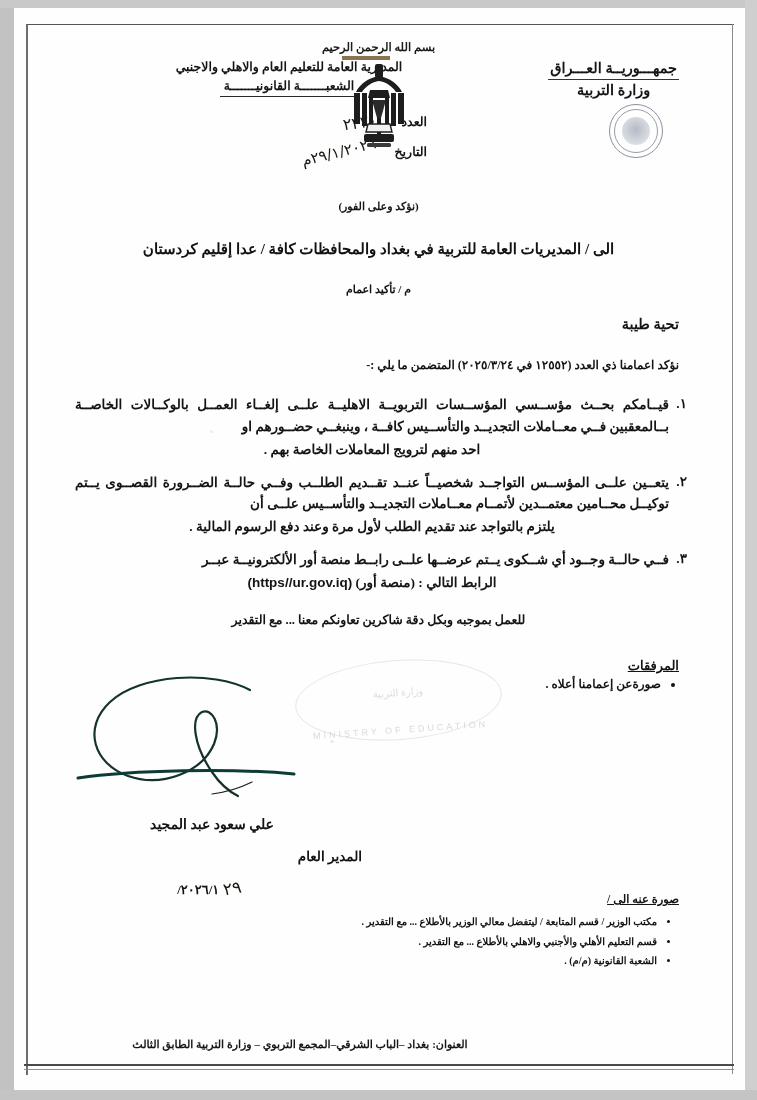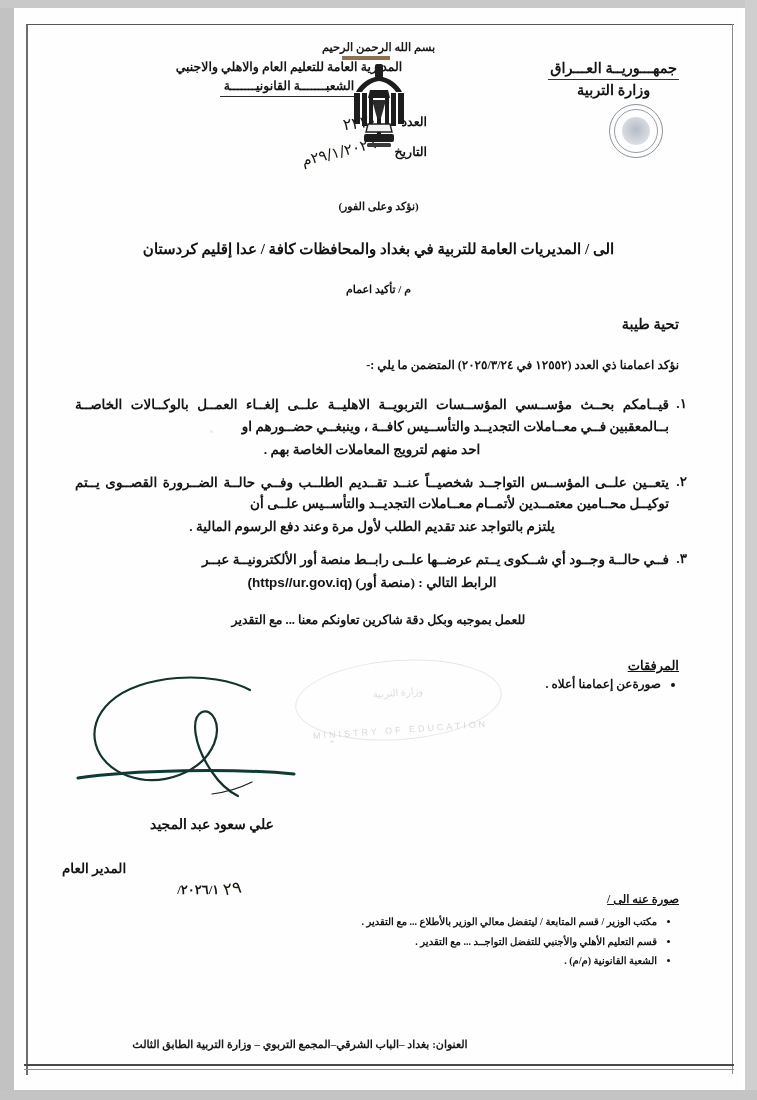--- a/index.html
+++ b/index.html
@@ -143,21 +143,21 @@
 
   
   .sig-wrap{
     position:absolute;top:668px;right:395px;width:300px;height:230px;
   }
   .sig-name{
     position:absolute;top:148px;left:0;width:300px;text-align:center;
     font-size:14px;font-weight:bold;color:#131313;
   }
   .sig-title{
-    position:absolute;top:192px;left:0;width:300px;text-align:left;
+    position:absolute;top:180px;left:0;width:300px;text-align:right;
     font-size:13.5px;font-weight:bold;color:#131313;
   }
   .sig-date{
     position:absolute;top:210px;left:0;width:300px;text-align:center;
     font-size:13px;font-weight:bold;color:#131313;
   }
   .sig-date .hand{font-size:17px;margin-right:6px;transform:rotate(-10deg);}
   .stamp-oval{
     position:absolute;top:660px;right:255px;
     width:205px;height:78px;border-radius:50%;
@@ -323,21 +323,21 @@
     <div class="sig-date">
       <span class="hand">٢٩</span>
       <span>٢٠٢٦/١/</span>
     </div>
   </div>
 
   <div class="cc">
     <div><span class="ttl">صورة عنه الى /</span></div>
     <ul>
       <li>مكتب الوزير / قسم المتابعة / ليتفضل معالي الوزير بالأطلاع ... مع التقدير .</li>
-      <li>قسم التعليم الأهلي والأجنبي للتفضل التواجــد ... مع التقدير .</li>
+      <li>قسم التعليم الأهلي والأجنبي والاهلي بالأطلاع ... مع التقدير .</li>
       <li>الشعبة القانونية (م/م) .</li>
     </ul>
   </div>
 
   <div class="footer-addr">العنوان: بغداد –الباب الشرقي–المجمع التربوي – وزارة التربية الطابق الثالث</div>
   <div class="footer-rule"></div>
   <div class="footer-rule2"></div>
 
 </div>
 

